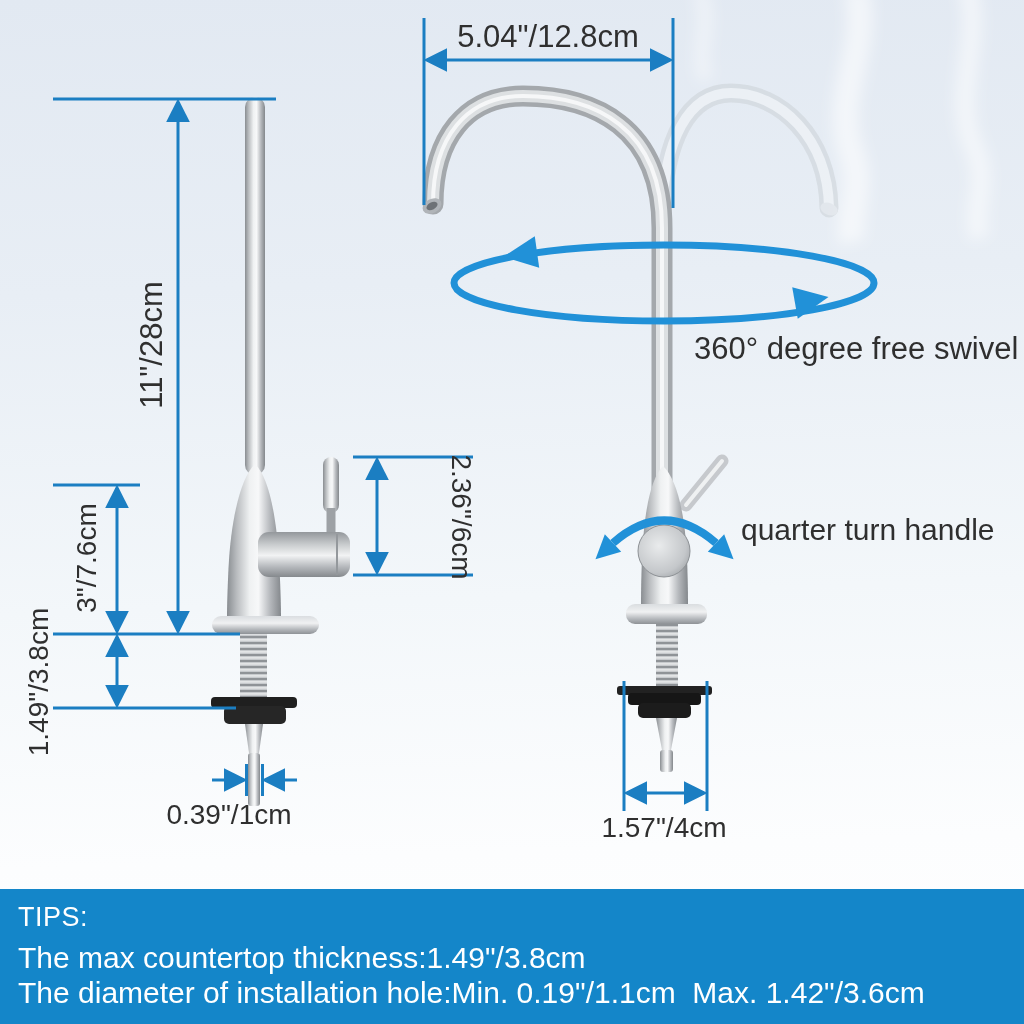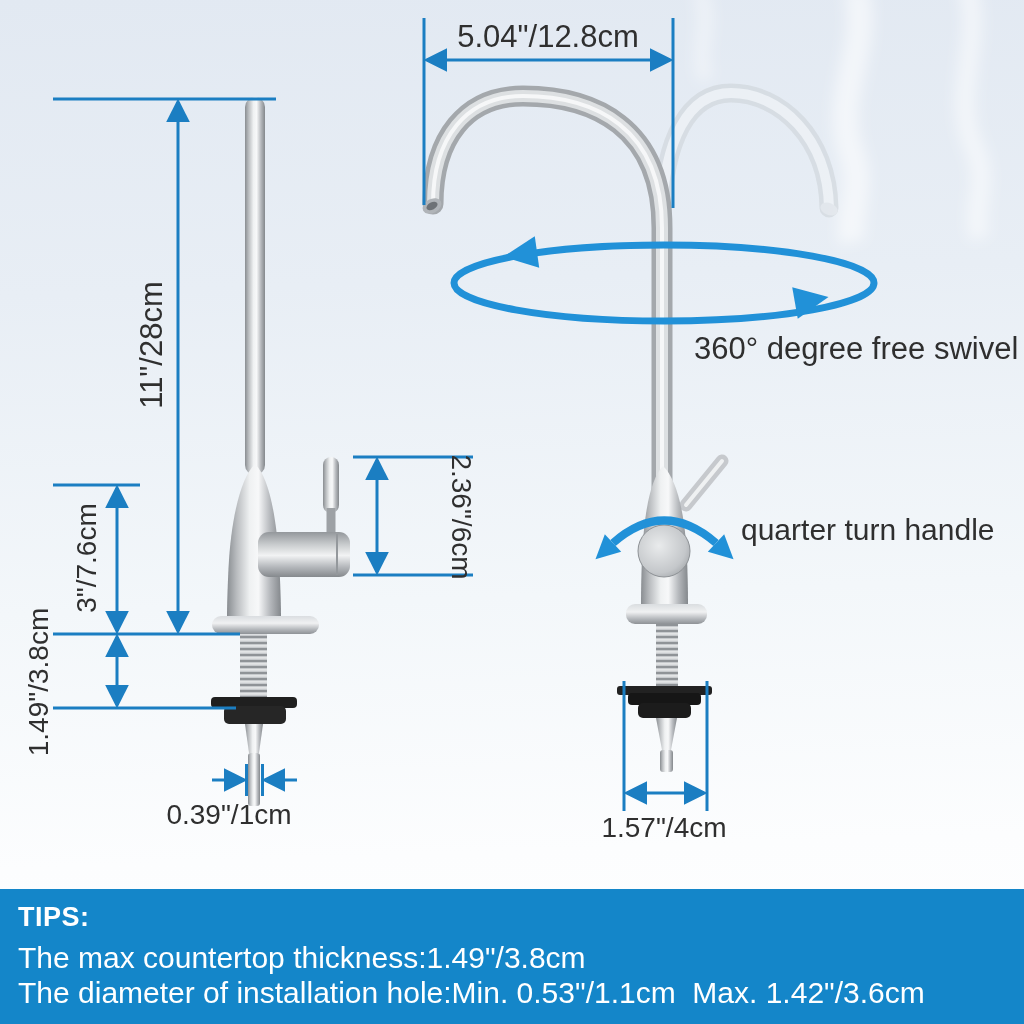--- a/index.html
+++ b/index.html
@@ -8,21 +8,21 @@
     font-family:"Liberation Sans", sans-serif;
     background:linear-gradient(178deg,#e2e9f2 0%,#e8eef5 28%,#f3f7fa 58%,#fcfdfe 82%,#ffffff 100%);
   }
   .stage svg { position:absolute; left:0; top:0; }
   .dim-label { fill:#2f2f2f; font-family:"Liberation Sans", sans-serif; }
   .tips {
     position:absolute; left:0; top:889px; width:1024px; height:135px;
     background:#1486c9; color:#ffffff; box-sizing:border-box;
     padding:11px 0 0 18px;
   }
-  .tips-title { font-size:27px; font-weight:bold; letter-spacing:.5px; margin:2px 0 7px 0; }
+  .tips-title { font-size:27px; font-weight:normal; letter-spacing:.5px; margin:2px 0 7px 0; }
   .tips-line  { font-size:30px; line-height:35px; white-space:pre; }
 </style>
 </head>
 <body>
 
 <div class="stage">
 
 <svg width="1024" height="890" viewBox="0 0 1024 890">
   <defs>
     <linearGradient id="metalV" x1="0" y1="0" x2="1" y2="0">
@@ -161,16 +161,16 @@
   <text class="dim-label" x="461" y="517" font-size="28" text-anchor="middle" dominant-baseline="central" transform="rotate(90 461 517)">2.36"/6cm</text>
   <text class="dim-label" x="229" y="824" font-size="28" text-anchor="middle">0.39"/1cm</text>
   <text class="dim-label" x="664" y="837" font-size="28" text-anchor="middle">1.57"/4cm</text>
   <text class="dim-label" x="694" y="359" font-size="31" text-anchor="start">360° degree free swivel</text>
   <text class="dim-label" x="741" y="540" font-size="30" text-anchor="start">quarter turn handle</text>
 </svg>
 
 <div class="tips">
   <div class="tips-title">TIPS:</div>
   <div class="tips-line">The max countertop thickness:1.49"/3.8cm</div>
-  <div class="tips-line">The diameter of installation hole:Min. 0.53"/1.1cm  Max. 1.42"/3.6cm</div>
+  <div class="tips-line">The diameter of installation hole:Min. 0.19"/1.1cm  Max. 1.42"/3.6cm</div>
 </div>
 
 </div>
 
 </body></html>

